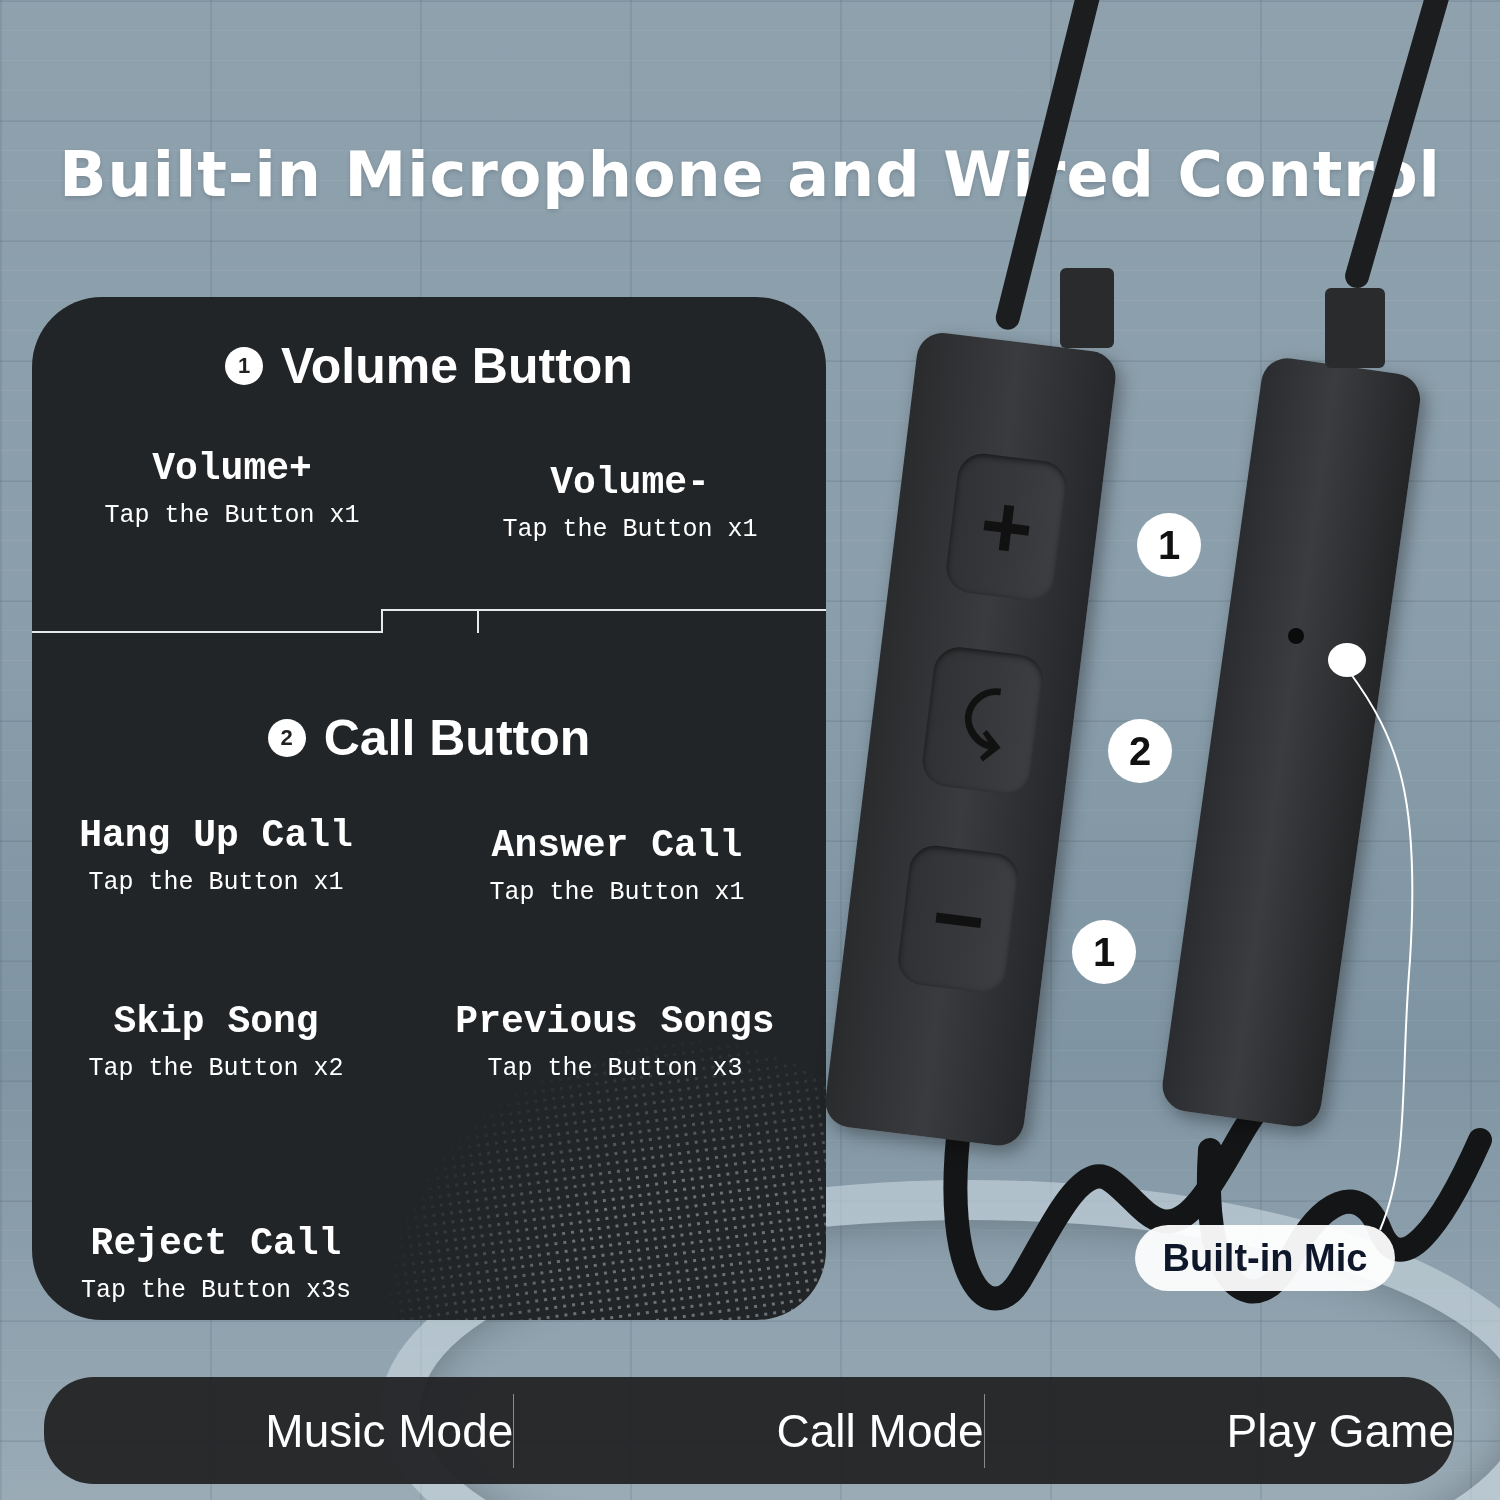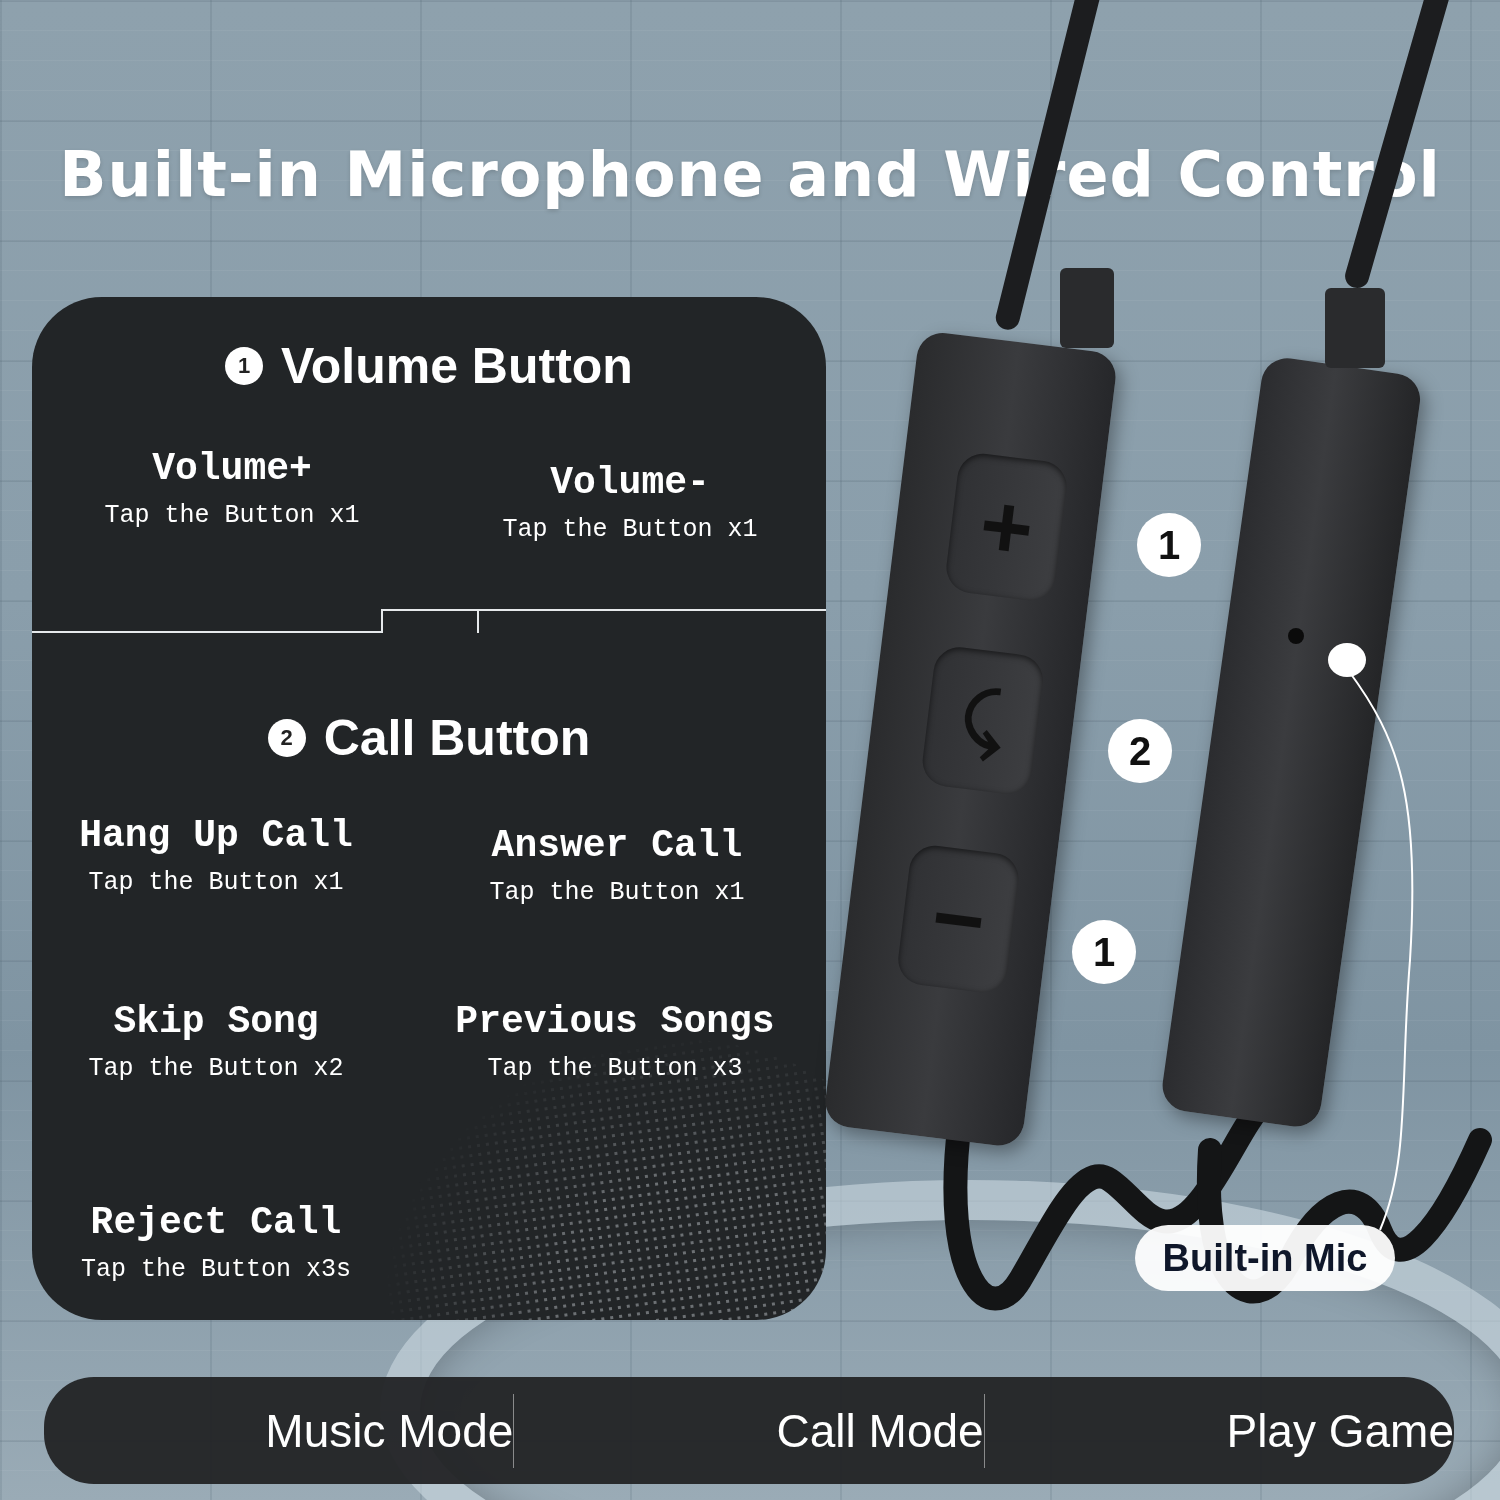--- a/index.html
+++ b/index.html
@@ -148,21 +148,21 @@
     <div class="sub">Tap the Button x1</div>
   </div>
   <div class="item" style="left:-16px;top:703px;">
     <div class="lbl">Skip Song</div>
     <div class="sub">Tap the Button x2</div>
   </div>
   <div class="item" style="left:383px;top:703px;">
     <div class="lbl">Previous Songs</div>
     <div class="sub">Tap the Button x3</div>
   </div>
-  <div class="item" style="left:-16px;top:904px;text-align:center;">
+  <div class="item" style="left:-16px;top:925px;text-align:center;">
     <div class="lbl">Reject Call</div>
     <div class="sub">Tap the Button x3s</div>
   </div>
 </div>
 
 <div class="remote">
   <div class="rbtn" style="top:115px;">+</div>
   <div class="rbtn" style="top:310px;font-size:70px;">⤹</div>
   <div class="rbtn" style="top:510px;">−</div>
 </div>

